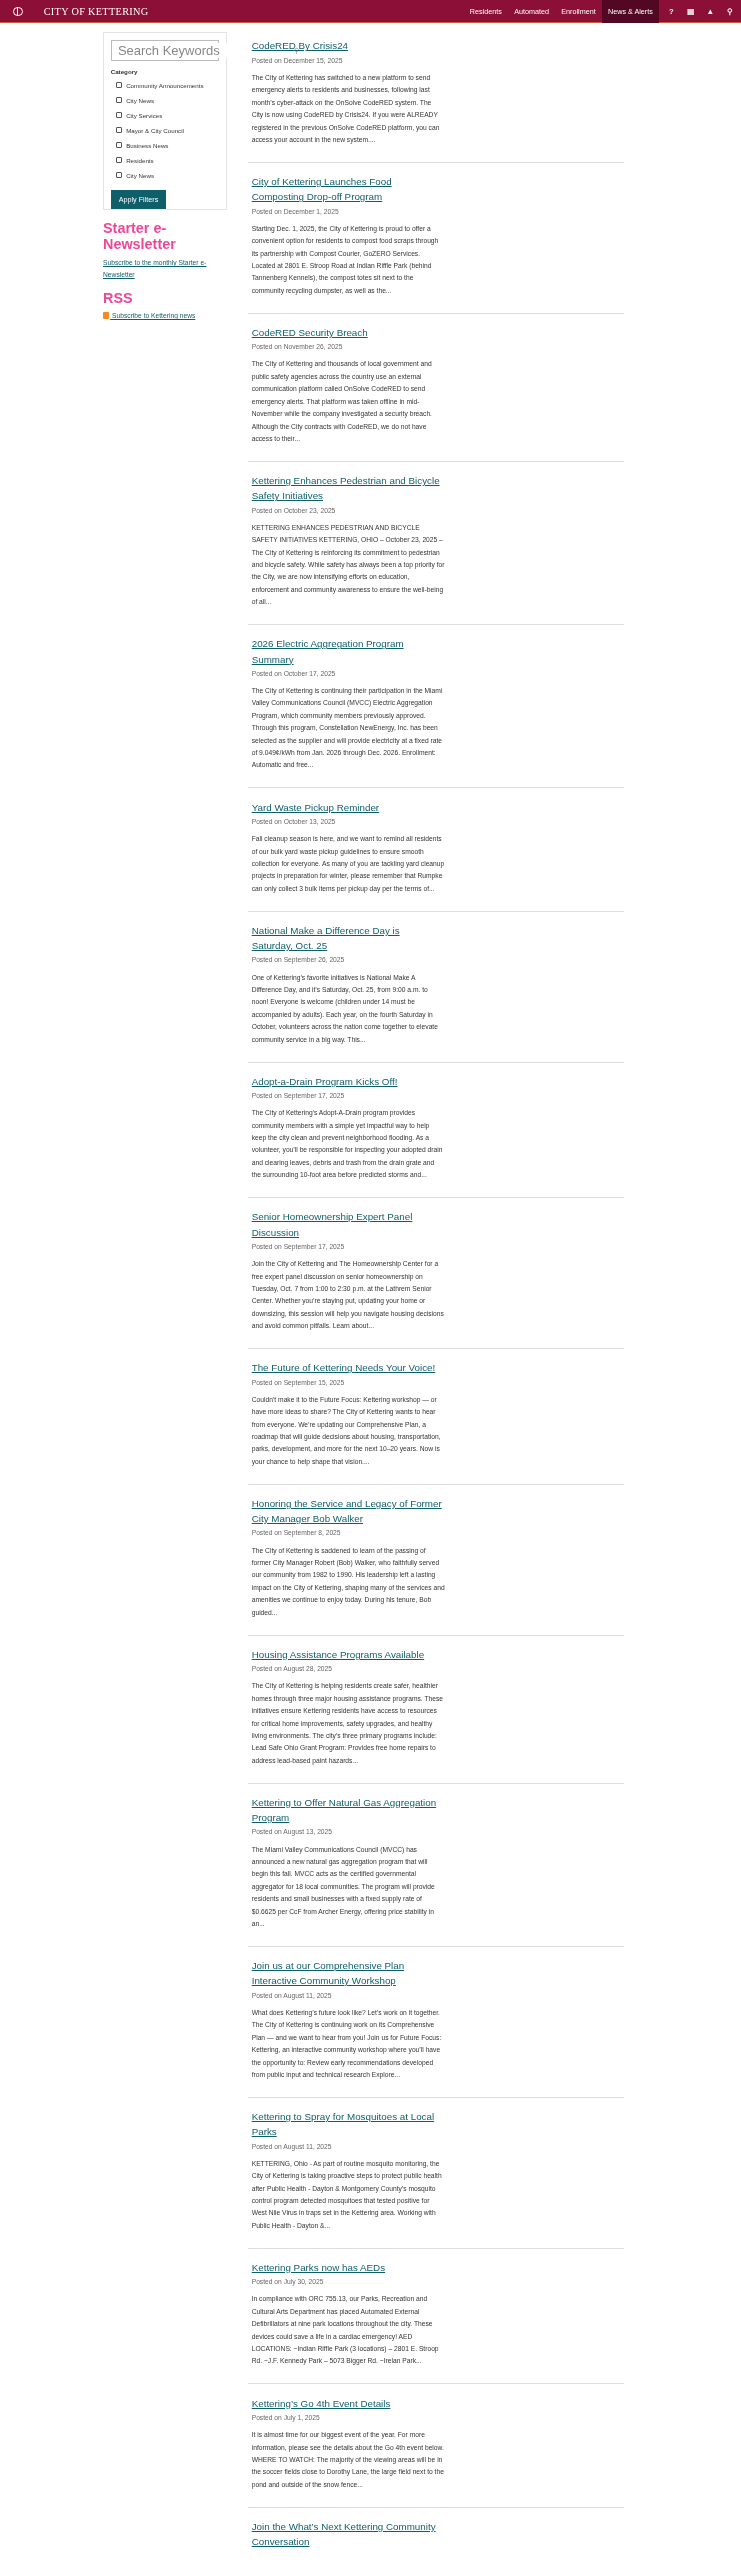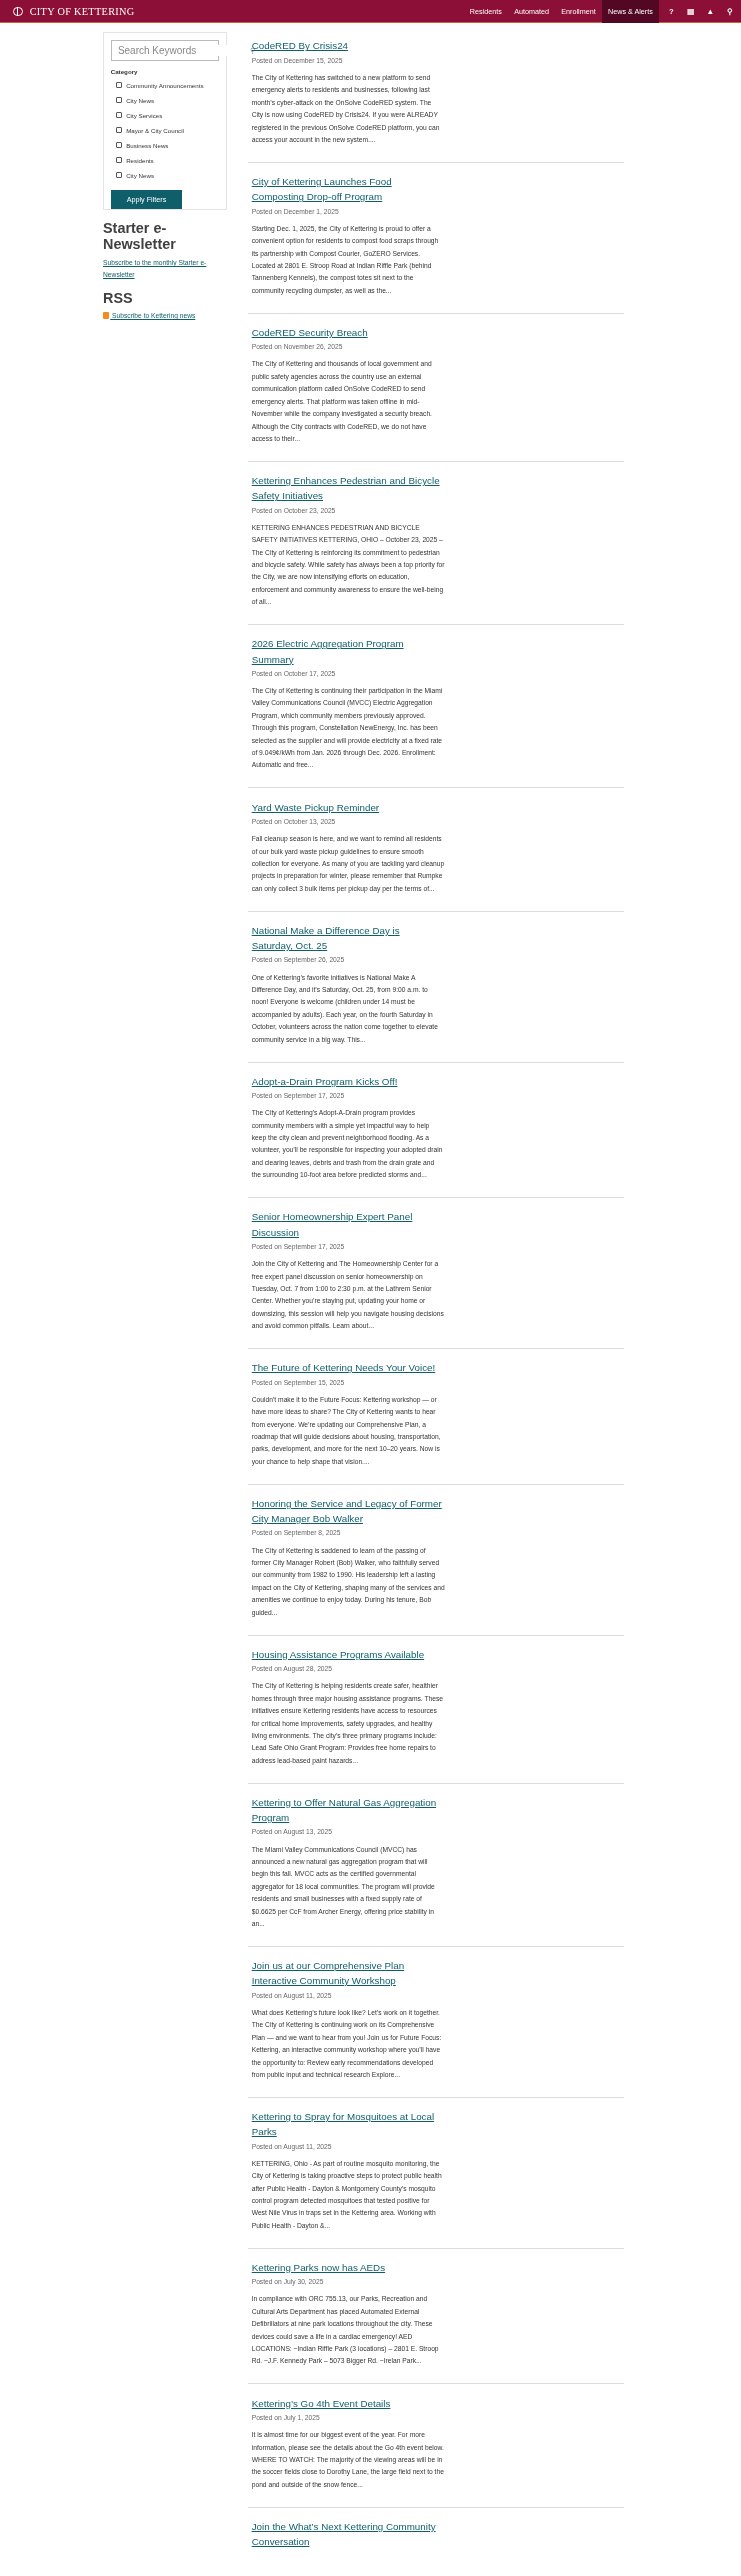--- a/index.html
+++ b/index.html
@@ -3,49 +3,49 @@
 <meta charset="utf-8">
 <style>
   * { box-sizing: border-box; margin: 0; padding: 0; }
   html, body { width: 742px; background: #ffffff; }
   body { font-family: "Liberation Sans", sans-serif; color: #2b2b2b; }
   a { color: inherit; }
 
   
   .topbar { height: 23px; background: #8c0f37; border-bottom: 1.5px solid #c8613a; position: relative; }
   .topbar .inner { display: flex; align-items: center; height: 23px; padding-left: 13.4px; }
-  .logo { display: flex; align-items: center; color: #fff; gap: 7px; }
+  .logo { display: flex; align-items: center; color: #fff; gap: 21px; }
   .logo-mark { width: 9.3px; height: 9.3px; border: 1px solid #fff; border-radius: 50%; position: relative; }
   .logo-mark::after { content: ""; position: absolute; left: 3.1px; top: -1px; width: 1px; height: 9.3px; background: #fff; }
   .logo-text { font-family: "Liberation Serif", serif; font-size: 10.3px; letter-spacing: 0.3px; text-transform: uppercase; }
   .nav { margin-left: auto; display: flex; align-items: stretch; height: 23px; }
   .nav-item { color: #fff; font-size: 7.2px; padding: 0 6.2px; display: flex; align-items: center; text-decoration: none; }
   .nav-item.active { background: #520722; }
   .nav-icons { display: flex; align-items: center; gap: 11.3px; padding: 0 8.2px 0 8.2px; }
   .nav-icon { color: #fff; font-size: 7.7px; font-weight: bold; width: 8.2px; text-align: center; }
 
   
   .page { width: 536px; margin: 0 auto; padding-left: 0; position: relative; }
   .page-title { font-size: 21.6px; font-weight: bold; color: #1d1d1d; margin-top: 14.4px; margin-left: 0; letter-spacing: -0.5px; padding-left: 0; }
   .content { display: flex; margin-top: 9.3px; }
   .sidebar { width: 124px; flex: none; }
   .main { width: 376px; margin-left: 20.6px; flex: none; }
 
   .filter-box { border: 0.5px solid #e4e4e4; padding: 6.7px 6.7px 0 6.7px; height: 78px; }
   .search-wrap { border: 0.5px solid #bbb; height: 20.6px; display: flex; align-items: center; padding: 0 6.2px; }
-  .search-input { border: none; outline: none; flex: 1; font-size: 10px; font-family: "Liberation Sans", sans-serif; color: #666; }
+  .search-input { border: none; outline: none; flex: 1; font-size: 13px; font-family: "Liberation Sans", sans-serif; color: #666; }
   .search-input::placeholder { color: #888; }
   .search-icon { color: #999; font-size: 7.2px; }
   .cat-label { font-size: 6.2px; font-weight: bold; margin-top: 7.2px; color: #333; }
   .cat-list { list-style: none; margin-top: 3.1px; }
   .cat-item { display: flex; align-items: center; font-size: 6.2px; height: 15px; padding-left: 5.2px; color: #333; }
   .cat-item .cb { width: 6.2px; height: 6.2px; border: 0.5px solid #555; border-radius: 1px; margin-right: 4.1px; display: inline-block; background: #fff; }
-  .apply-btn { margin-top: 7.2px; background: #0f5f6b; color: #fff; border: none; font-size: 7.2px; padding: 0 16px; height: 18.5px; font-family: "Liberation Sans", sans-serif; }
+  .apply-btn { margin-top: 7.2px; background: #0f5f6b; color: #fff; border: none; font-size: 7.2px; padding: 0 8px; height: 18.5px; font-family: "Liberation Sans", sans-serif; }
 
-  .side-h { font-size: 14.4px; font-weight: bold; color: #404040; line-height: 1.15; margin-top: 30px; }
+  .side-h { font-size: 14.4px; font-weight: bold; color: #ec4899; line-height: 1.15; margin-top: 30px; }
   .side-h.rss { margin-top: 9px; }
   .side-link { display: block; margin-top: 4.1px; font-size: 6.7px; color: #0f5f6b; line-height: 1.75; text-decoration: underline; }
   .rss-icon { display: inline-block; width: 6.2px; height: 6.2px; background: #f58a1f; border-radius: 1px; vertical-align: -0.5px; margin-right: 1px; }
 
   
   .article { border-bottom: 0.5px solid #dcdcdc; padding: 11.3px 0 15.5px 4.1px; }
   .article:last-child { border-bottom: none; }
   .article:first-child { padding-top: 6.2px; }
   .a-title { font-size: 9.8px; color: #0f5f6b; line-height: 1.55; text-decoration: underline; display: inline-block; max-width: 191px; }
   .a-date { font-size: 6.7px; color: #666; margin-top: 3.1px; }

